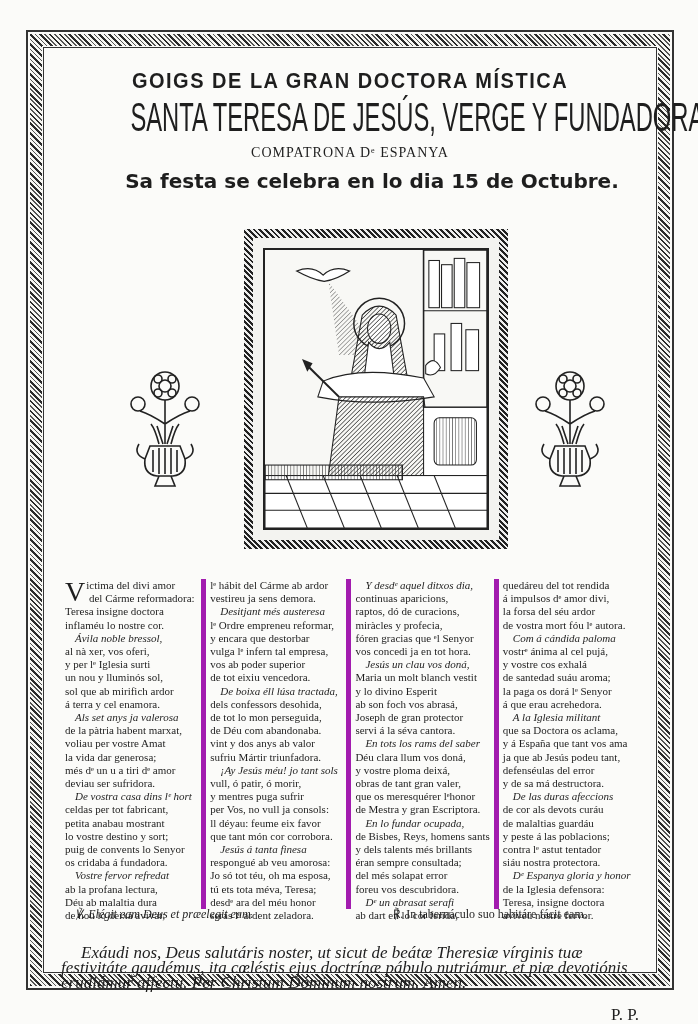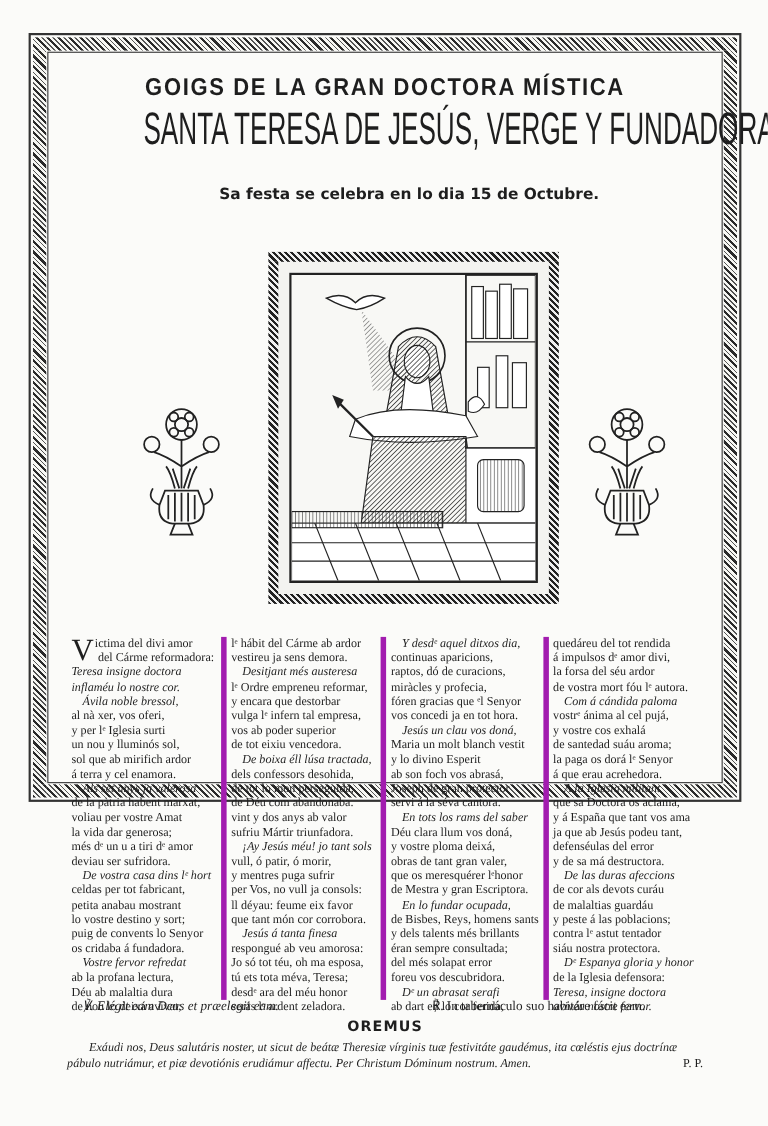--- a/index.html
+++ b/index.html
@@ -1,62 +1,63 @@
 <!DOCTYPE html>
 <html><head>
 <meta charset="utf-8">
 <style>
   html,body{margin:0;padding:0;}
   body{width:698px;height:1024px;background:#fbfbf9;position:relative;overflow:hidden;
        font-family:"Liberation Serif","DejaVu Serif",serif;color:#1e1e1e;}
-  .sheet{position:absolute;left:26px;top:30px;width:648px;height:699px;}
+  .sheet{position:absolute;left:26px;top:30px;width:648px;height:960px;}
   .border-outer{position:absolute;inset:0;border:2px solid #333;}
   .border-band{position:absolute;inset:4px;border:12px solid transparent;
      border-image:repeating-linear-gradient(45deg,#2a2a2a 0 2px,#f6f6f2 2px 4px,#555 4px 5px,#f6f6f2 5px 7px) 12;
   }
   .border-inner{position:absolute;inset:17px;border:1.5px solid #333;}
   .content{position:absolute;left:19px;top:19px;right:19px;bottom:19px;}
   .t1{position:absolute;top:20px;left:0;right:0;text-align:center;font-family:"Liberation Sans",sans-serif;
       font-weight:bold;font-size:20px;letter-spacing:1.5px;transform:scaleY(1.1);}
   .t2{position:absolute;top:44px;left:0;right:0;text-align:center;font-family:"Liberation Sans Narrow","Liberation Sans",sans-serif;
       font-size:33px;letter-spacing:0px;transform:scaleX(0.72) scaleY(1.25);transform-origin:center top;white-space:nowrap;}
   .t3{position:absolute;top:96px;left:0;right:0;text-align:center;font-size:14px;letter-spacing:1px;}
-  .t4{position:absolute;top:120px;left:0;right:0;text-align:center;font-family:"DejaVu Sans",sans-serif;font-weight:bold;font-size:14px;padding-left:44px;}
+  .t4{position:absolute;top:120px;left:0;right:0;text-align:center;font-family:"DejaVu Sans",sans-serif;font-weight:bold;font-size:20px;padding-left:44px;}
   .picture{position:absolute;left:199px;top:180px;width:246px;height:302px;
      border:9px solid transparent;
      border-image:repeating-linear-gradient(45deg,#222 0 2px,#eee 2px 4px) 9;background:#f3f3f0;}
   .picture-inner{position:absolute;inset:10px;border:2px solid #222;background:#f8f8f5;overflow:hidden;}
   .picture svg{width:100%;height:100%;}
   .vase{position:absolute;width:80px;height:130px;}
   .vase.left{left:80px;top:315px;}
   .vase.right{left:485px;top:315px;}
   .cols{position:absolute;top:530px;left:16px;right:16px;height:330px;display:flex;}
   .col{flex:1;padding:0 4px;font-size:11px;line-height:13.2px;white-space:pre;}
   .col + .col{border-left:5px solid #a21caf;}
   .line{display:block;}
-  .line.i{font-style:italic;}
+  .line.i{}
   .line.ind{padding-left:10px;font-style:italic;}
   .dropcap{font-size:28px;line-height:24px;float:left;margin-right:1px;margin-top:1px;}
   .versicle{position:absolute;top:856px;left:30px;font-style:italic;font-size:12px;}
   .response{position:absolute;top:856px;left:348px;font-size:12px;}
   .oremus{position:absolute;top:877px;left:0;right:0;text-align:center;font-family:"DejaVu Sans",sans-serif;font-weight:bold;font-size:13px;letter-spacing:1px;}
-  .prayer{position:absolute;top:896px;left:16px;right:16px;font-style:italic;font-size:11px;line-height:15px;text-indent:20px;}
-  .sig{font-style:normal;float:right;}
+  .prayer{position:absolute;top:896px;left:16px;right:16px;font-style:italic;font-size:17px;line-height:15px;text-indent:20px;}
+  .sig{font-style:normal;float:right;margin-top:32px;}
 </style>
 </head>
 <body>
 
 <div class="sheet">
   <div class="border-outer"></div>
   <div class="border-band"></div>
   <div class="border-inner"></div>
 
   <div class="content">
     <div class="t1">GOIGS DE LA GRAN DOCTORA MÍSTICA</div>
     <div class="t2">SANTA TERESA DE JESÚS, VERGE Y FUNDADORA,</div>
+    <div class="t3">COMPATRONA Dᵉ ESPANYA</div>
     <div class="t4">Sa festa se celebra en lo dia 15 de Octubre.</div>
 
     <div class="vase left">
       <svg viewBox="0 0 80 130" width="80" height="130">
         <g fill="none" stroke="#222" stroke-width="1.6">
           <circle cx="40" cy="22" r="14"></circle>
             <circle cx="40" cy="22" r="6"></circle>
           <circle cx="33" cy="15" r="4"></circle>
             <circle cx="47" cy="15" r="4"></circle>
             <circle cx="33" cy="29" r="4"></circle>
@@ -153,19 +154,18 @@
     <div class="cols">
       <div class="col" id="col0"><span class="dropcap">V</span><span class="line">ictima del divi amor</span><span class="line"> del Cárme reformadora:</span><span class="line i">Teresa insigne doctora</span><span class="line i">inflaméu lo nostre cor.</span><span class="line ind">Ávila noble bressol,</span><span class="line">al nà xer, vos oferi,</span><span class="line">y per lᵉ Iglesia surti</span><span class="line">un nou y lluminós sol,</span><span class="line">sol que ab mirifich ardor</span><span class="line">á terra y cel enamora.</span><span class="line ind">Als set anys ja valerosa</span><span class="line">de la pàtria habent marxat,</span><span class="line">voliau per vostre Amat</span><span class="line">la vida dar generosa;</span><span class="line">més dᵉ un u a tiri dᵉ amor</span><span class="line">deviau ser sufridora.</span><span class="line ind">De vostra casa dins lᵉ hort</span><span class="line">celdas per tot fabricant,</span><span class="line">petita anabau mostrant</span><span class="line">lo vostre destino y sort;</span><span class="line">puig de convents lo Senyor</span><span class="line">os cridaba á fundadora.</span><span class="line ind">Vostre fervor refredat</span><span class="line">ab la profana lectura,</span><span class="line">Déu ab malaltia dura</span><span class="line">de nou lo deixá avivat;</span></div>
       <div class="col" id="col1"><span class="line">lᵉ hábit del Cárme ab ardor</span><span class="line">vestireu ja sens demora.</span><span class="line ind">Desitjant més austeresa</span><span class="line">lᵉ Ordre empreneu reformar,</span><span class="line">y encara que destorbar</span><span class="line">vulga lᵉ infern tal empresa,</span><span class="line">vos ab poder superior</span><span class="line">de tot eixiu vencedora.</span><span class="line ind">De boixa éll lúsa tractada,</span><span class="line">dels confessors desohida,</span><span class="line">de tot lo mon perseguida,</span><span class="line">de Déu com abandonaba.</span><span class="line">vint y dos anys ab valor</span><span class="line">sufriu Mártir triunfadora.</span><span class="line ind">¡Ay Jesús méu! jo tant sols</span><span class="line">vull, ó patir, ó morir,</span><span class="line">y mentres puga sufrir</span><span class="line">per Vos, no vull ja consols:</span><span class="line">ll déyau: feume eix favor</span><span class="line">que tant món cor corrobora.</span><span class="line ind">Jesús á tanta finesa</span><span class="line">respongué ab veu amorosa:</span><span class="line">Jo só tot téu, oh ma esposa,</span><span class="line">tú ets tota méva, Teresa;</span><span class="line">desdᵉ ara del méu honor</span><span class="line">serás lᵉ ardent zeladora.</span></div>
       <div class="col" id="col2"><span class="line ind">Y desdᵉ aquel ditxos dia,</span><span class="line">continuas aparicions,</span><span class="line">raptos, dó de curacions,</span><span class="line">miràcles y profecia,</span><span class="line">fóren gracias que ᵉl Senyor</span><span class="line">vos concedi ja en tot hora.</span><span class="line ind">Jesús un clau vos doná,</span><span class="line">Maria un molt blanch vestit</span><span class="line">y lo divino Esperit</span><span class="line">ab son foch vos abrasá,</span><span class="line">Joseph de gran protector</span><span class="line">servi á la séva cantora.</span><span class="line ind">En tots los rams del saber</span><span class="line">Déu clara llum vos doná,</span><span class="line">y vostre ploma deixá,</span><span class="line">obras de tant gran valer,</span><span class="line">que os meresquérer lᵉhonor</span><span class="line">de Mestra y gran Escriptora.</span><span class="line ind">En lo fundar ocupada,</span><span class="line">de Bisbes, Reys, homens sants</span><span class="line">y dels talents més brillants</span><span class="line">éran sempre consultada;</span><span class="line">del més solapat error</span><span class="line">foreu vos descubridora.</span><span class="line ind">Dᵉ un abrasat serafi</span><span class="line">ab dart en lo cor ferida,</span></div>
       <div class="col" id="col3"><span class="line">quedáreu del tot rendida</span><span class="line">á impulsos dᵉ amor divi,</span><span class="line">la forsa del séu ardor</span><span class="line">de vostra mort fóu lᵉ autora.</span><span class="line ind">Com á cándida paloma</span><span class="line">vostrᵉ ánima al cel pujá,</span><span class="line">y vostre cos exhalá</span><span class="line">de santedad suáu aroma;</span><span class="line">la paga os dorá lᵉ Senyor</span><span class="line">á que erau acrehedora.</span><span class="line ind">A la Iglesia militant</span><span class="line">que sa Doctora os aclama,</span><span class="line">y á España que tant vos ama</span><span class="line">ja que ab Jesús podeu tant,</span><span class="line">defenséulas del error</span><span class="line">y de sa má destructora.</span><span class="line ind">De las duras afeccions</span><span class="line">de cor als devots curáu</span><span class="line">de malaltias guardáu</span><span class="line">y peste á las poblacions;</span><span class="line">contra lᵉ astut tentador</span><span class="line">siáu nostra protectora.</span><span class="line ind">Dᵉ Espanya gloria y honor</span><span class="line">de la Iglesia defensora:</span><span class="line i">Teresa, insigne doctora</span><span class="line i">avivéu nostre fervor.</span></div>
     </div>
 
     <div class="versicle">℣. Elégit eam Deus et præelegit eam.</div>
     <div class="response">℟. In tabernáculo suo habitáre fácit eam.</div>
 
-    <div class="oremus">OREMUS</div>
     <div class="prayer">
       <span>Exáudi nos, Deus salutáris noster, ut sicut de beátæ Theresiæ vírginis tuæ festivitáte gaudémus, ita cœléstis ejus doctrínæ pábulo nutriámur, et piæ devotiónis erudiámur affectu. Per Christum Dóminum nostrum. Amen.</span>
       <span class="sig">P. P.</span>
     </div>
   </div>
 </div>
 
 </body></html>

